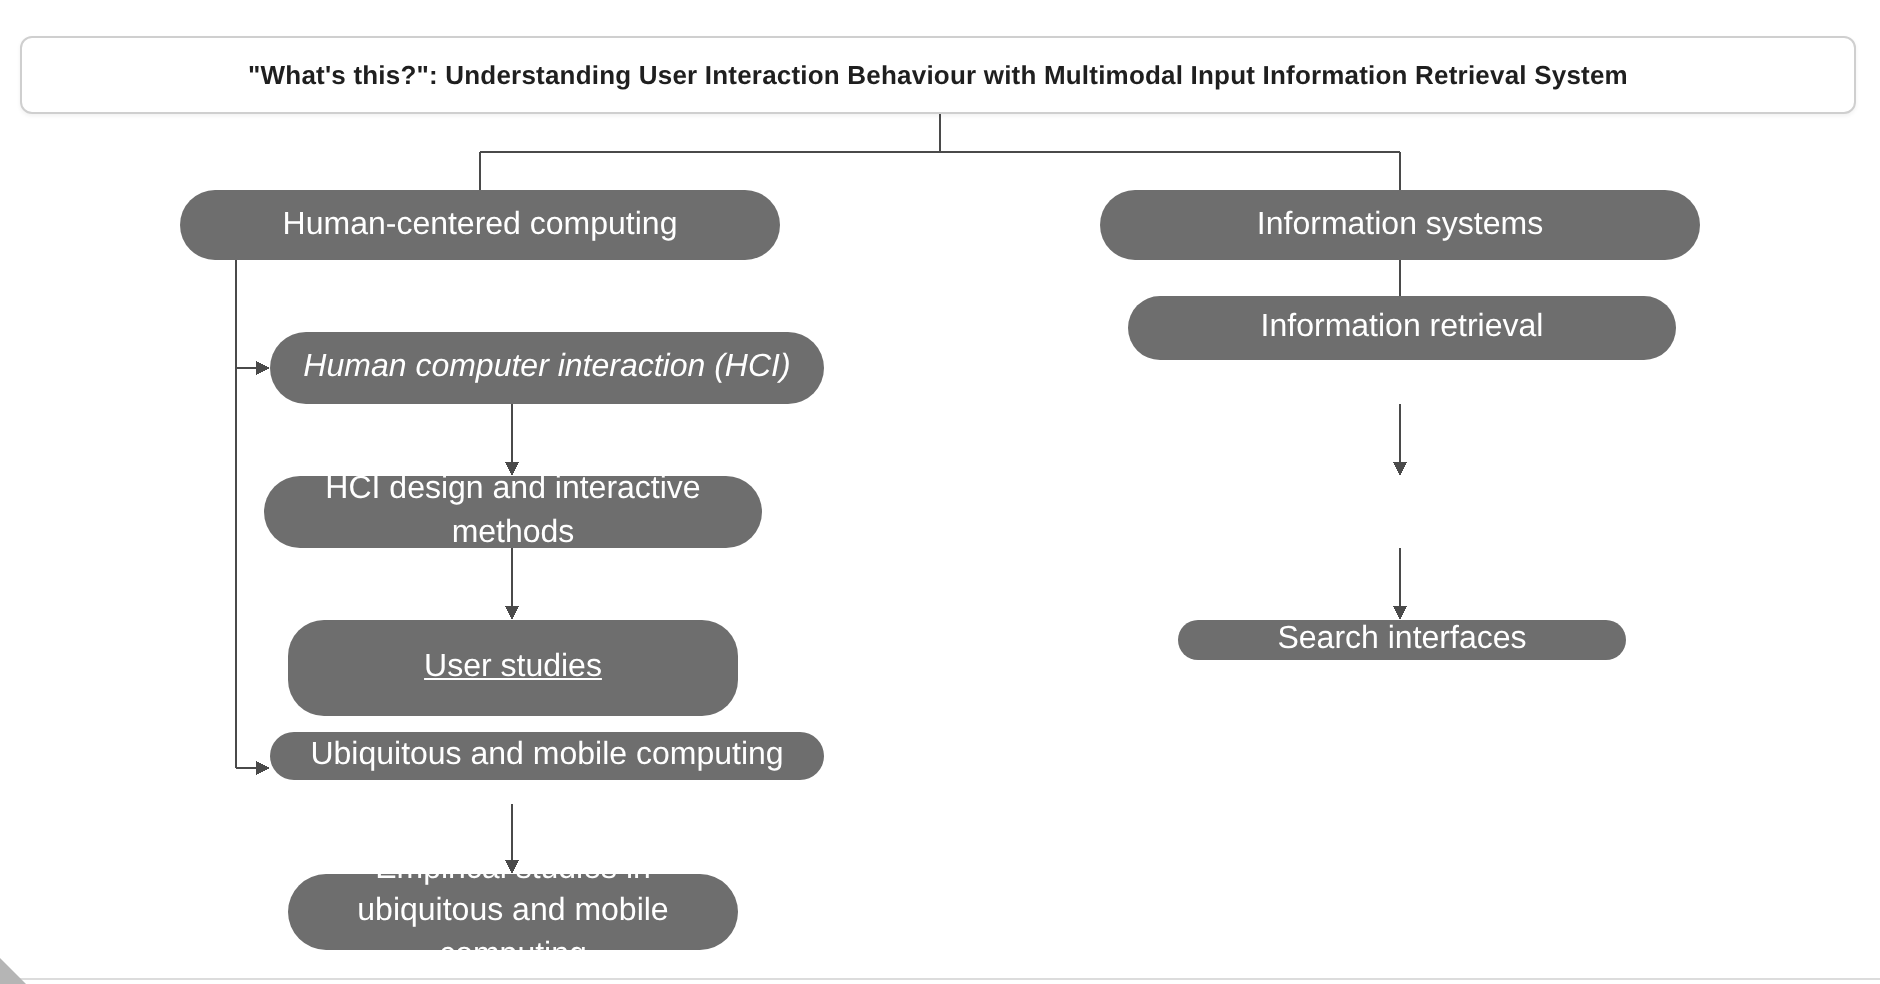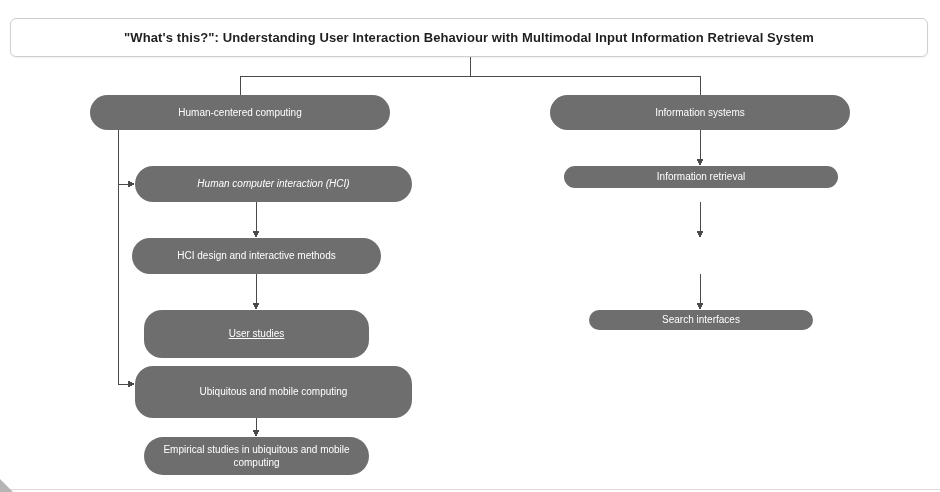--- a/index.html
+++ b/index.html
@@ -46,36 +46,36 @@
   }
   .node {
     position: absolute;
     background: #6e6e6e;
     color: #ffffff;
     border-radius: 18px;
     display: flex;
     align-items: center;
     justify-content: center;
     text-align: center;
-    font-size: 10px;
+    font-size: 16px;
     line-height: 1.35;
     padding: 0 14px;
     box-sizing: border-box;
     z-index: 3;
   }
   
   #n-hcc       { left: 90px;  top: 95px;  width: 300px; height: 35px; }
   #n-hci       { left: 135px; top: 166px; width: 277px; height: 36px; font-style: italic; }
   #n-design    { left: 132px; top: 238px; width: 249px; height: 36px; }
   #n-userstud  { left: 144px; top: 310px; width: 225px; height: 48px; text-decoration: underline; }
-  #n-ubi       { left: 135px; top: 366px; width: 277px; height: 52px; }
+  #n-ubi       { left: 135px; top: 366px; width: 277px; height: 24px; }
   #n-empirical { left: 144px; top: 437px; width: 225px; height: 38px; border-radius: 19px; }
   
   #n-is        { left: 550px; top: 95px;  width: 300px; height: 35px; }
-  #n-ir        { left: 564px; top: 166px; width: 274px; height: 22px; }
+  #n-ir        { left: 564px; top: 148px; width: 274px; height: 32px; }
   #n-uir       { left: 576px; top: 238px; width: 249px; height: 36px; }
   #n-si        { left: 589px; top: 310px; width: 224px; height: 20px; }
 
   .bottom-edge {
     position: absolute;
     left: 0;
     bottom: 2px;
     width: 100%;
     height: 1px;
     background: #dcdcdc;

